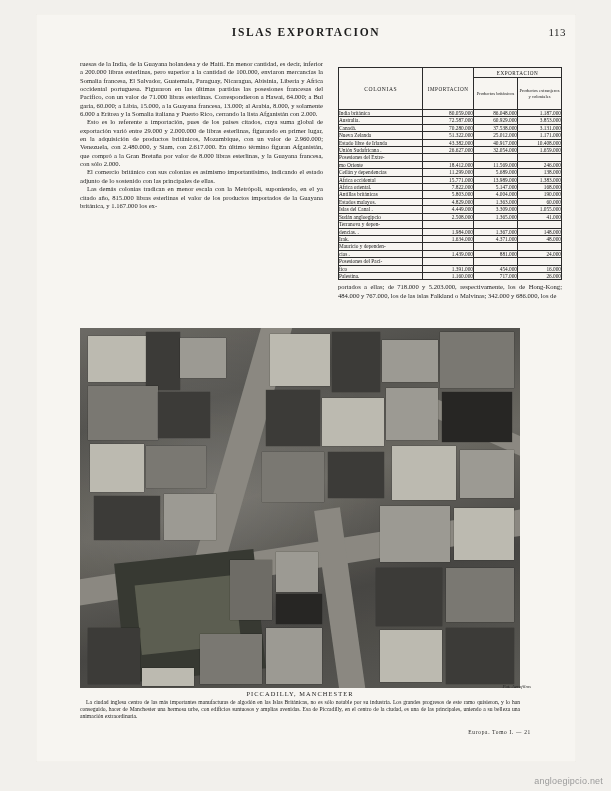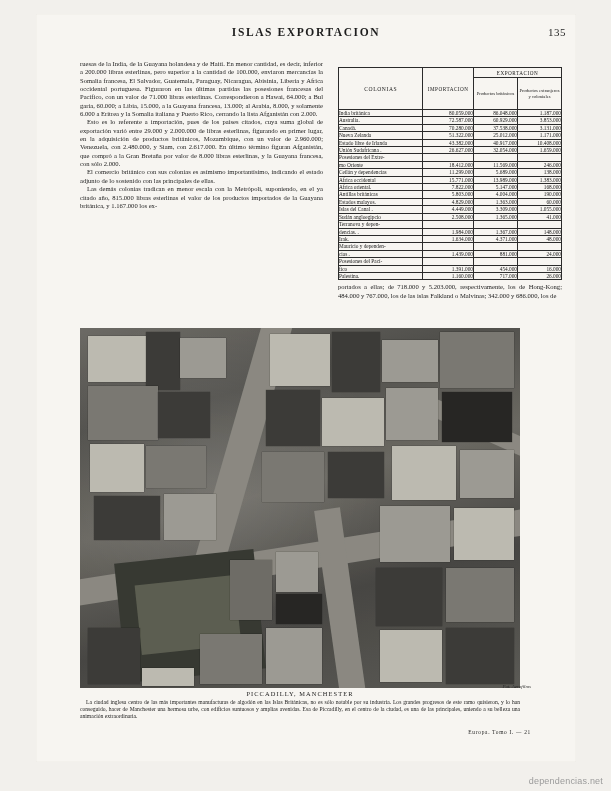--- a/index.html
+++ b/index.html
@@ -252,21 +252,21 @@
   }
 </style>
 </head>
 <body>
 
 <div class="page">
   <div class="sheet"></div>
 
   <div class="header">
     <div class="running-title">ISLAS EXPORTACION</div>
-    <div class="folio">135</div>
+    <div class="folio">113</div>
   </div>
 
   <div class="top-area">
 
     <div class="text-col">
       <p class="first">ruesas de la India, de la Guayana holandesa y de Haití. En menor cantidad, es decir, inferior a 200.000 libras esterlinas, pero superior a la cantidad de 100.000, enviaron mercancías la Somalia francesa, El Salvador, Guatemala, Paraguay, Nicaragua, Abisinia, Liberia y Africa occidental portuguesa. Figuraron en las últimas partidas las posesiones francesas del Pacífico, con un valor de 71.000 libras esterlinas. Correspondieron a Hawai, 64.000; a Bul garia, 60.000; a Libia, 15.000, a la Guayana francesa, 13.000; al Arabia, 8.000, y solamente 6.000 a Eritrea y la Somalia italiana y Puerto Rico, cerrando la lista Afganistán con 2.000.</p>
       <p>Esto es lo referente a importación, pues de los países citados, cuya suma global de exportación varió entre 29.000 y 2.000.000 de libras esterlinas, figurando en primer lugar, en la adquisición de productos británicos, Mozambique, con un valor de 2.960.000; Venezuela, con 2.480.000, y Siam, con 2.617.000. En último término figuran Afganistán, que compró a la Gran Bretaña por valor de 8.000 libras esterlinas, y la Guayana francesa, con sólo 2.000.</p>
       <p>El comercio británico con sus colonias es asímismo importantísimo, indicando el estado adjunto de lo sostenido con las principales de ellas.</p>
       <p>Las demás colonias tradican en menor escala con la Metrópoli, suponiendo, en el ya citado año, 815.000 libras esterlinas el valor de los productos importados de la Guayana británica, y 1.167.000 los ex-</p>
     </div>
@@ -479,14 +479,14 @@
     </div>
   </div>
 
   <div class="credit">Fot. Aerofilms</div>
   <div class="caption-title">PICCADILLY, MANCHESTER</div>
   <div class="caption-body">
     <p>La ciudad inglesa centro de las más importantes manufacturas de algodón en las Islas Británicas, no es sólo notable por su industria. Los grandes progresos de este ramo quisieron, y lo han conseguido, hacer de Manchester una hermosa urbe, con edificios suntuosos y amplias avenidas. Esa de Piccadilly, en el centro de la ciudad, es una de las principales, uniendo a su belleza una animación extraordinaria.</p>
   </div>
   <div class="colophon">Europa. Tomo I. — 21</div>
 
-  <div class="watermark">dependencias.net</div>
+  <div class="watermark">angloegipcio.net</div>
 </div>
 
 </body></html>

